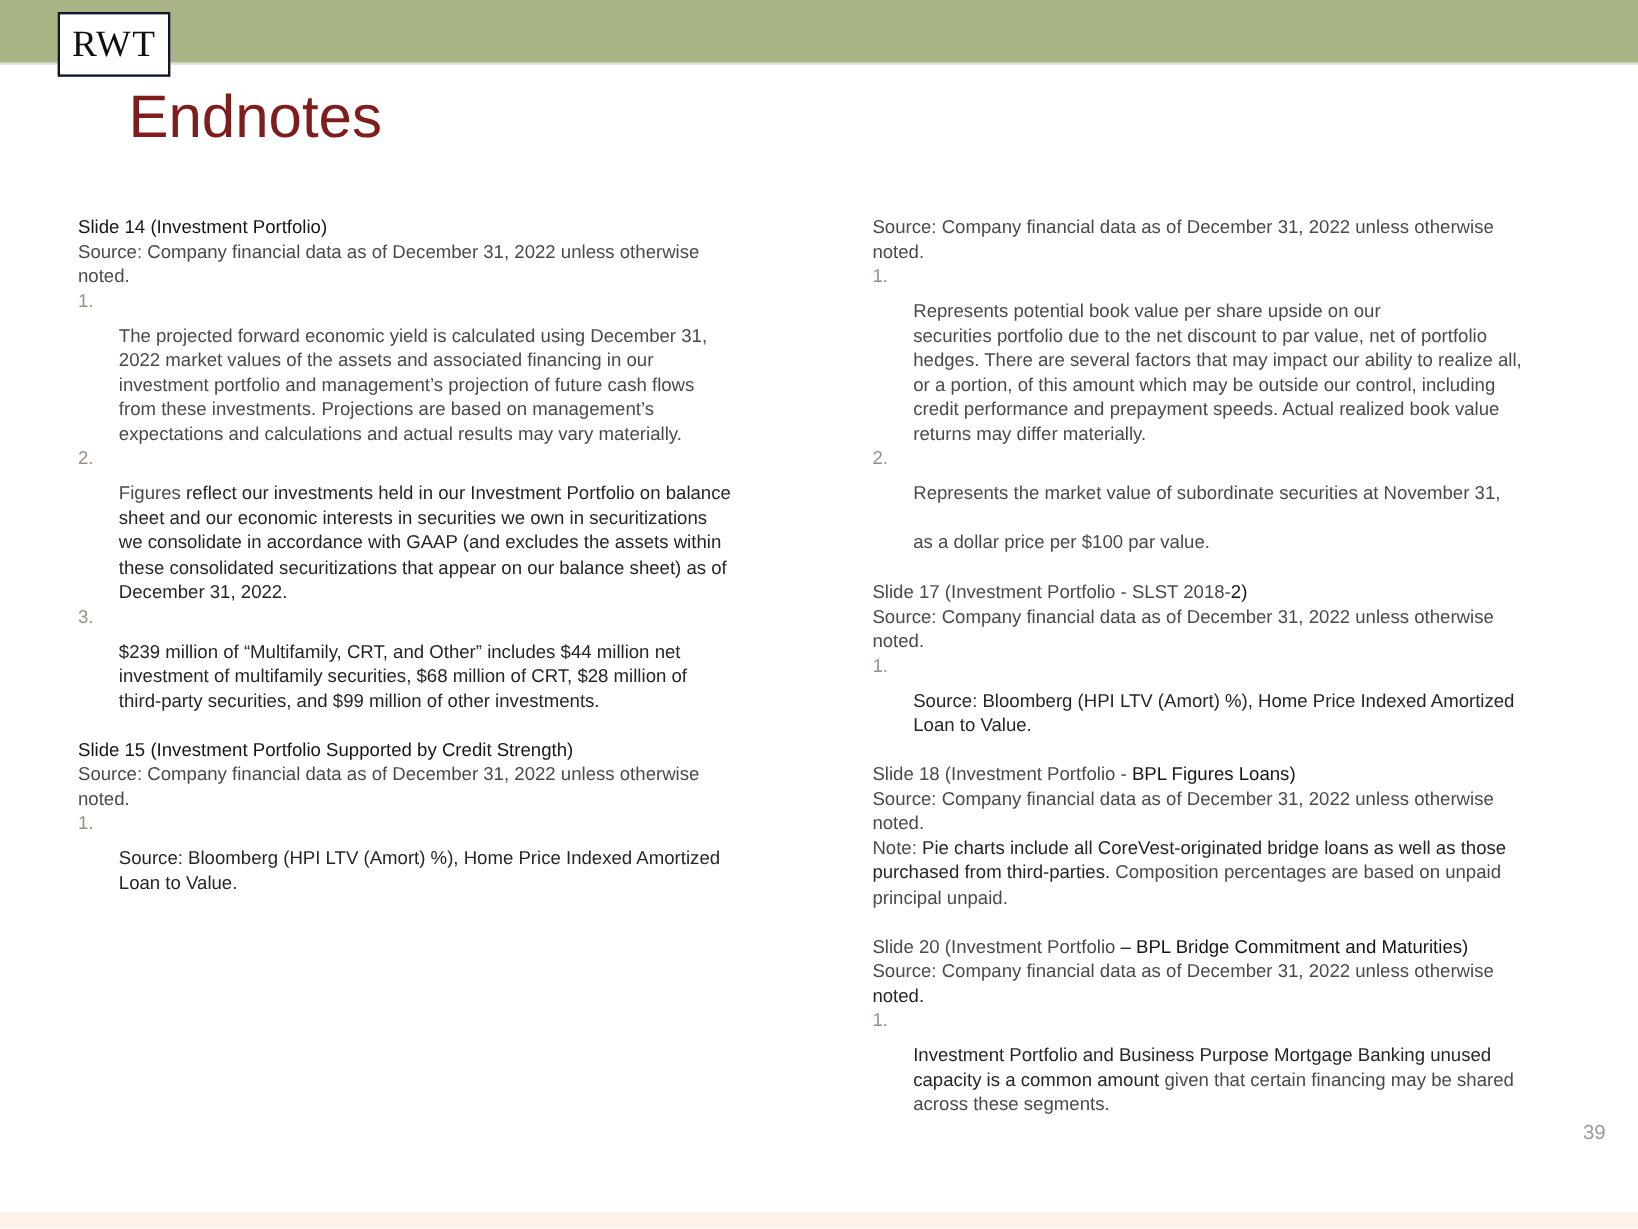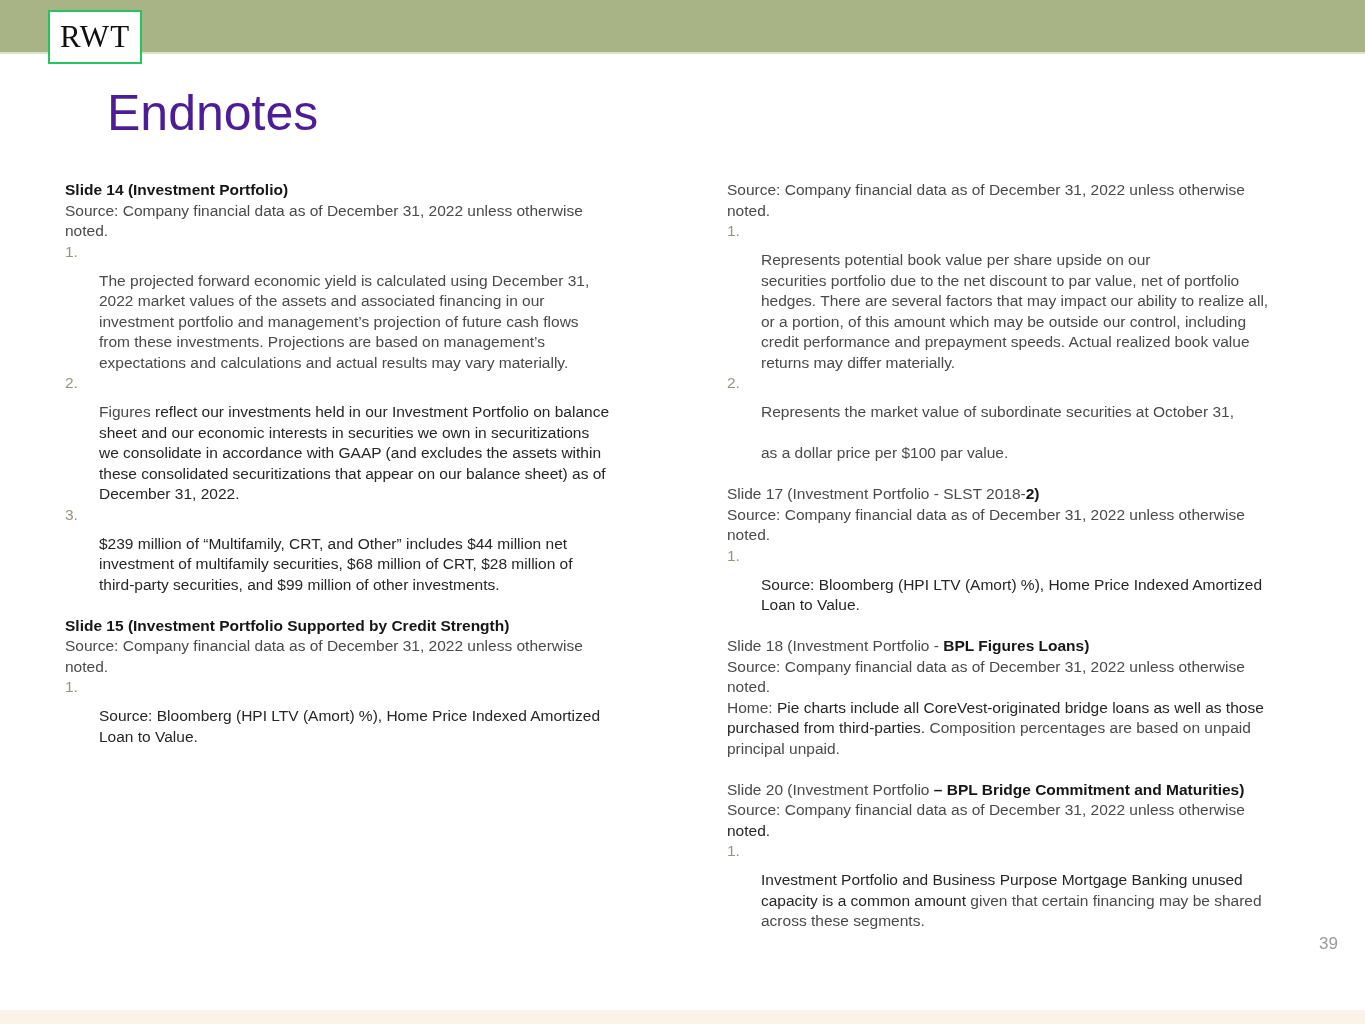--- a/index.html
+++ b/index.html
@@ -10,39 +10,39 @@
     font-family:"Liberation Sans","DejaVu Sans",sans-serif;
     overflow:hidden;
   }
   .topbar{
     position:absolute;left:0;top:0;width:1365px;height:52px;
     background:#a9b486;
     box-shadow:0 2px 0 #dde1d0;
   }
   .logo-box{
     position:absolute;left:48px;top:10px;width:94px;height:54px;
-    background:#ffffff;border:2px solid #22c55e;
+    background:#ffffff;border:2px solid #0f172a;
     box-sizing:border-box;
     display:flex;align-items:center;justify-content:center;
     font-family:"Liberation Serif","DejaVu Serif",serif;
     font-size:31px;color:#101010;letter-spacing:1px;
   }
   .title{
-    position:absolute;left:107px;top:84px;
-    font-size:50px;font-weight:400;color:#4c1d95;
+    position:absolute;left:107px;top:68px;
+    font-size:50px;font-weight:400;color:#7f1d1d;
   }
   .col{
     position:absolute;top:180px;
     font-size:15.5px;line-height:20.5px;color:#4a4a4a;
   }
   .col-left{left:65px;width:612px;}
   .col-right{left:727px;width:632px;}
   .section{margin:0 0 20.5px 0;}
   .heading{font-weight:400;}
-  .heading .b{font-weight:bold;}
+  .heading .b{font-weight:normal;}
   .b{font-weight:bold;color:#161616;}
   .dk{color:#262626;}
   .para{margin:0;}
   .item{display:flex;}
   .num{flex:none;width:34px;color:#9c9180;}
   .itxt{flex:1;margin-top:29px;}
   .page-number{
     position:absolute;right:27px;top:934px;
     font-size:17px;color:#9b9b9b;
   }
@@ -89,35 +89,35 @@
     </div>
   <div class="col col-right">
       <div class="section">
         <div class="para"><span>Source: Company financial data as of December 31, 2022 unless otherwise</span><br><span>noted.</span></div>
         <div class="item">
           <span class="num">1.</span>
           <div class="itxt"><span>Represents potential book value per share upside on our</span><br><span>securities portfolio due to the net discount to par value, net of portfolio</span><br><span>hedges. There are several factors that may impact our ability to realize all,</span><br><span>or a portion, of this amount which may be outside our control, including</span><br><span>credit performance and prepayment speeds. Actual realized book value</span><br><span>returns may differ materially.</span></div>
         </div>
         <div class="item">
           <span class="num">2.</span>
-          <div class="itxt"><span>Represents the market value of subordinate securities at October 31,</span><br><br><span>as a dollar price per $100 par value.</span></div>
+          <div class="itxt"><span>Represents the market value of subordinate securities at November 31,</span><br><br><span>as a dollar price per $100 par value.</span></div>
         </div>
       </div>
       <div class="section">
         <div class="heading"><span>Slide 17 (Investment Portfolio - SLST 2018-</span><span class="b">2)</span></div>
         <div class="para"><span>Source: Company financial data as of December 31, 2022 unless otherwise</span><br><span>noted.</span></div>
         <div class="item">
           <span class="num">1.</span>
           <div class="itxt"><span class="dk">Source: Bloomberg (HPI LTV (Amort) %), Home Price Indexed Amortized</span><br><span class="dk">Loan to Value.</span></div>
         </div>
       </div>
       <div class="section">
         <div class="heading"><span>Slide 18 (Investment Portfolio - </span><span class="b">BPL Figures Loans)</span></div>
         <div class="para"><span>Source: Company financial data as of December 31, 2022 unless otherwise</span><br><span>noted.</span></div>
-        <div class="para"><span>Home: </span><span class="dk">Pie charts include all CoreVest-originated bridge loans as well as those</span><br><span class="dk">purchased from third-parties.</span><span> Composition percentages are based on unpaid</span><br><span>principal unpaid.</span></div>
+        <div class="para"><span>Note: </span><span class="dk">Pie charts include all CoreVest-originated bridge loans as well as those</span><br><span class="dk">purchased from third-parties.</span><span> Composition percentages are based on unpaid</span><br><span>principal unpaid.</span></div>
       </div>
       <div class="section">
         <div class="heading"><span>Slide 20 (Investment Portfolio </span><span class="b">– BPL Bridge Commitment and Maturities)</span></div>
         <div class="para"><span>Source: Company financial data as of December 31, 2022 unless otherwise</span><br><span class="dk">noted.</span></div>
         <div class="item">
           <span class="num">1.</span>
           <div class="itxt"><span class="dk">Investment Portfolio and Business Purpose Mortgage Banking unused</span><br><span class="dk">capacity is a common amount </span><span>given that certain financing may be shared</span><br><span>across these segments.</span></div>
         </div>
       </div>
     </div>

